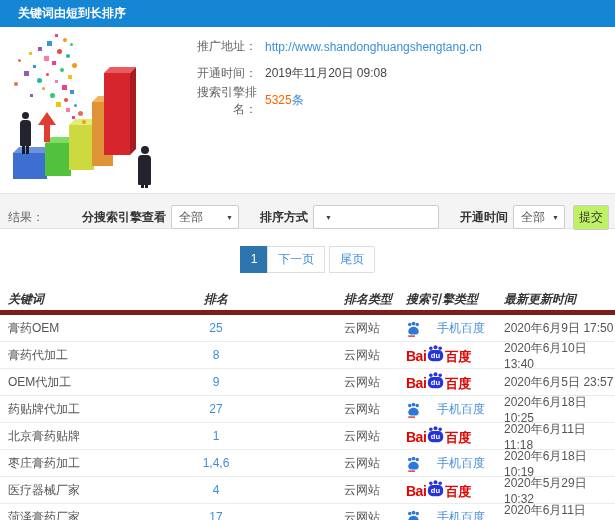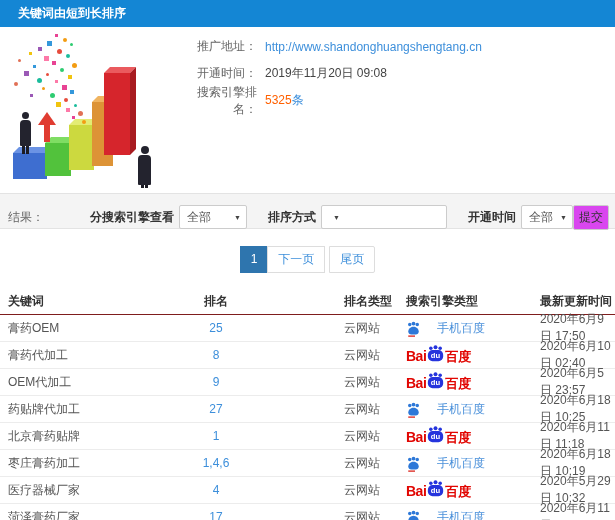--- a/index.html
+++ b/index.html
@@ -55,40 +55,40 @@
     border-bottom:1px solid #e3e3e3; display:flex; align-items:center;
     padding:12px 6px 0 8px; font-size:12px; }
   .result-label{ color:var(--label); }
   .fspacer{ flex:1; }
   .flabel{ font-weight:bold; color:var(--bold); margin:0 5px 0 21px; white-space:nowrap; }
   .select{ display:inline-flex; align-items:center; justify-content:space-between;
     background:#fff; border:1px solid #ccc; border-radius:2px; height:24px;
     padding:0 5px 0 7px; color:#555; white-space:nowrap; overflow:hidden; }
   .select .arr{ font-size:7px; color:#444; margin-left:4px; }
   .sel-engine{ width:68px; } .sel-sort{ width:126px; font-size:11px; } .sel-article{ width:52px; }
-  .submit-btn{ height:25px; width:36px; background:#d946ef; border:1px solid #ccc;
+  .submit-btn{ margin-left:8px; height:25px; width:36px; background:#bef264; border:1px solid #ccc;
     border-radius:2px; font-size:12px; color:#333; cursor:pointer;
     font-family:inherit; flex-shrink:0; }
   
   .pagination{ display:flex; justify-content:center; margin:17px 0 16px; height:27px; }
   .pg{ min-width:27px; padding:0 10px; line-height:25px; border:1px solid #ddd; background:#fff;
     color:var(--link); font-size:12px; text-align:center; cursor:pointer; }
   .pg + .pg{ margin-left:-1px; }
   .pg.active{ background:var(--page-active); border-color:var(--page-active); color:#fff; }
   .pg.last{ margin-left:4px; border-radius:0 2px 2px 0; }
   
   .tbl{ width:100%; font-size:12px; }
   .trow,.thead-row{ display:flex; align-items:center; height:27px;
     border-bottom:1px solid #ececec; padding-left:8px; }
-  .thead-row{ height:26px; border-bottom:1px solid #7f1d1d; font-weight:bold; color:var(--bold); }
+  .thead-row{ height:26px; border-bottom:5px solid #7f1d1d; font-weight:bold; color:var(--bold);font-style:italic; }
   .c1{ width:80px; flex-shrink:0; color:var(--text); }
   .c2{ width:256px; flex-shrink:0;text-align:center; }
   .c3{ width:62px; flex-shrink:0; color:var(--text); }
   .c4{ width:98px; flex-shrink:0; display:flex; align-items:center; }
-  .c5{ flex:1; color:var(--text);margin-left:36px; }
+  .c5{ flex:1; color:var(--text); }
   .thead-row .c1,.thead-row .c3,.thead-row .c5{ color:var(--bold); }
   .rank-link{ color:var(--link); cursor:pointer; }
   .eng-mobile-text{ color:#4a90da; margin-left:16px; }
   .bd-bai{ color:var(--baidu-red); font-weight:bold; font-size:14px; letter-spacing:-0.5px; }
   .bd-cn{ color:var(--baidu-red); font-weight:bold; font-size:13px; margin-left:1px; }
   .bd-paw{ display:inline-flex; margin:0 0 0 1px; position:relative; top:1px; }
   .eng-mobile-icon{ display:inline-flex; position:relative; top:1px; }
 </style>
 </head>
 <body>
@@ -226,21 +226,21 @@
           <span><span class="bd-bai">Bai</span><span class="bd-paw">
               <svg width="17" height="17" viewBox="0 0 20 20" xmlns="http://www.w3.org/2000/svg">
                 <circle cx="4.5" cy="3.8" r="2.1" fill="#2534dd"></circle>
                 <circle cx="10" cy="2.6" r="2.3" fill="#2534dd"></circle>
                 <circle cx="15.5" cy="3.8" r="2.1" fill="#2534dd"></circle>
                 <rect x="1" y="6" width="18" height="13" rx="5.5" fill="#2534dd"></rect>
                 <text x="10" y="15.5" font-size="9" font-weight="bold" fill="#fff" text-anchor="middle">du</text>
               </svg>
             </span><span class="bd-cn">百度</span></span>
         </span>
-        <span class="c5">2020年6月10日 02:40</span>
+        <span class="c5">2020年6月10日 13:40</span>
       </div>
       <div class="trow">
         <span class="c1">OEM代加工</span>
         <span class="c2"><span class="rank-link">9</span></span>
         <span class="c3">云网站</span>
         <span class="c4">
           <span><span class="bd-bai">Bai</span><span class="bd-paw">
               <svg width="17" height="17" viewBox="0 0 20 20" xmlns="http://www.w3.org/2000/svg">
                 <circle cx="4.5" cy="3.8" r="2.1" fill="#2534dd"></circle>
                 <circle cx="10" cy="2.6" r="2.3" fill="#2534dd"></circle>

